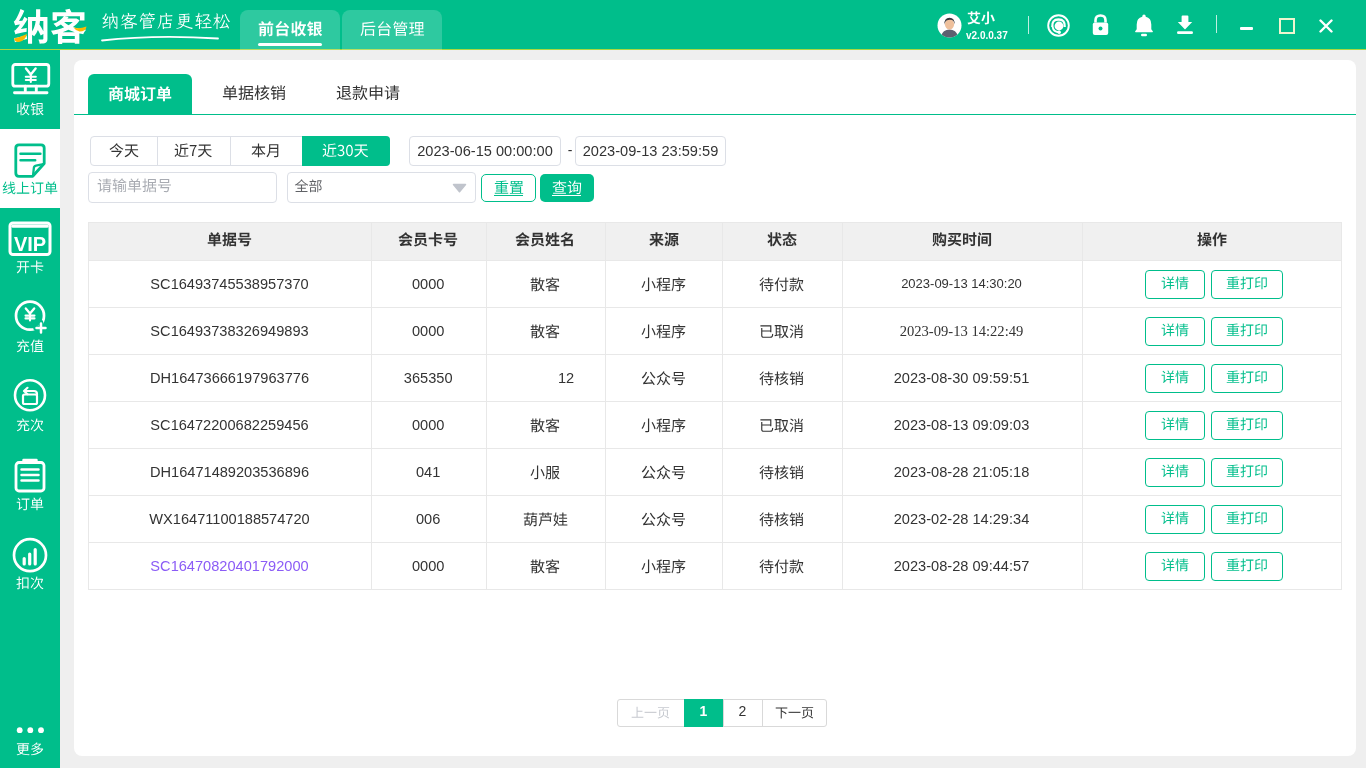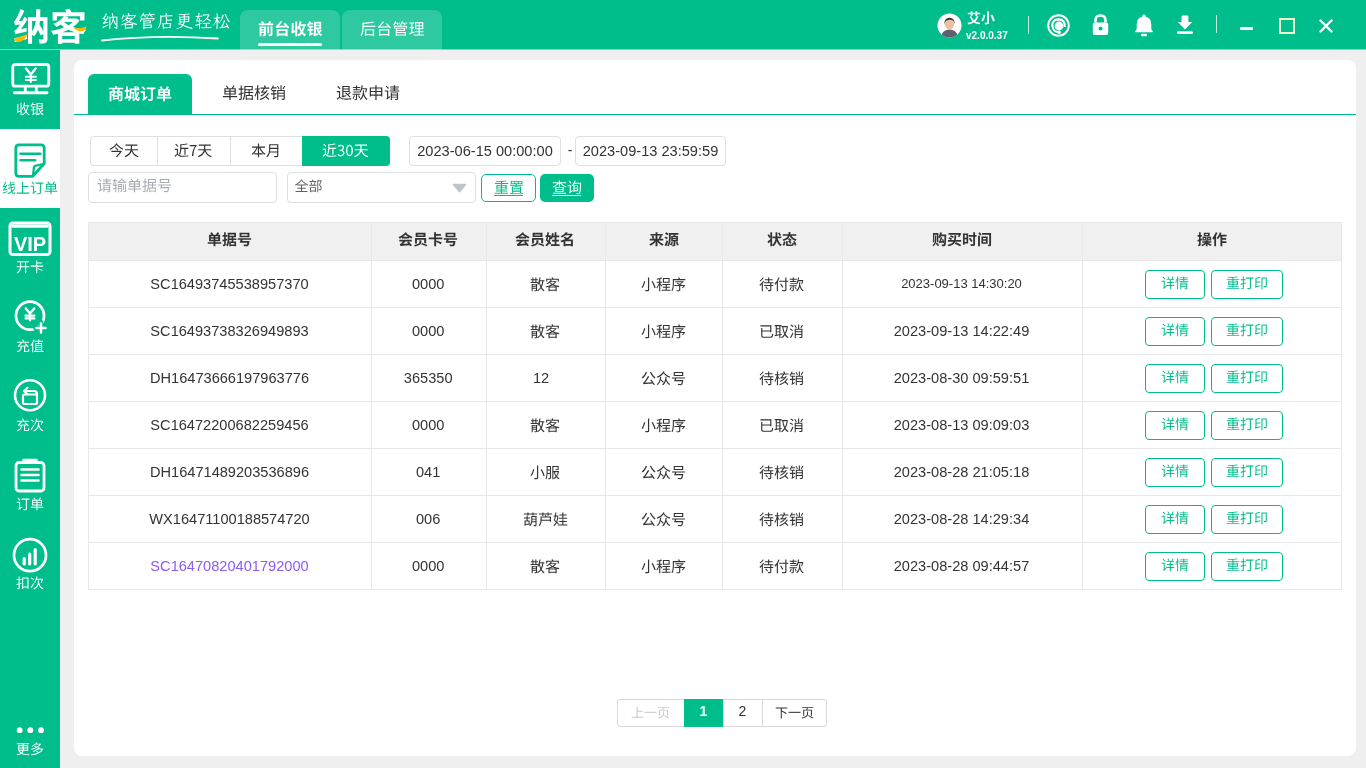--- a/index.html
+++ b/index.html
@@ -447,21 +447,21 @@
 <svg style="position:absolute;overflow:visible;left:641.0px;top:325.4px;" width="45.0" height="15" viewBox="0 0 3000 1000" fill="#333333">
     <use href="#r5C0F" x="0"></use>
     <use href="#r7A0B" x="1000"></use>
     <use href="#r5E8F" x="2000"></use>
   </svg>
 <svg style="position:absolute;overflow:visible;left:759.2px;top:325.4px;" width="45.0" height="15" viewBox="0 0 3000 1000" fill="#333333">
     <use href="#r5DF2" x="0"></use>
     <use href="#r53D6" x="1000"></use>
     <use href="#r6D88" x="2000"></use>
   </svg>
-<div class="abs" style="left:961.5px;top:323.0px;width:260px;margin-left:-130px;text-align:center;font-size:14.6px;color:#333;">2023-09-13 14:22:49</div>
+<div class="abs" style="left:961.5px;top:323.0px;width:260px;margin-left:-130px;text-align:center;font-size:14.6px;color:#333;font-family:Liberation Serif, serif;">2023-09-13 14:22:49</div>
 <div class="abs" style="left:1145px;top:316.5px;width:60px;height:29px;border:1px solid #00be8b;border-radius:4px;box-sizing:border-box;"></div>
 <svg style="position:absolute;overflow:visible;left:1161.0px;top:324.3px;" width="28.0" height="14" viewBox="0 0 2000 1000" fill="#00be8b">
     <use href="#r8BE6" x="0"></use>
     <use href="#r60C5" x="1000"></use>
   </svg>
 <div class="abs" style="left:1211px;top:316.5px;width:72px;height:29px;border:1px solid #00be8b;border-radius:4px;box-sizing:border-box;"></div>
 <svg style="position:absolute;overflow:visible;left:1226.0px;top:324.3px;" width="42.0" height="14" viewBox="0 0 3000 1000" fill="#00be8b">
     <use href="#r91CD" x="0"></use>
     <use href="#r6253" x="1000"></use>
     <use href="#r5370" x="2000"></use>
@@ -470,21 +470,21 @@
 <div class="abs" style="left:88px;top:354.5px;width:1px;height:47px;background:#e8e8e8;"></div>
 <div class="abs" style="left:1341px;top:354.5px;width:1px;height:47px;background:#e8e8e8;"></div>
 <div class="abs" style="left:371.0px;top:354.5px;width:1px;height:47px;background:#e8e8e8;"></div>
 <div class="abs" style="left:485.5px;top:354.5px;width:1px;height:47px;background:#e8e8e8;"></div>
 <div class="abs" style="left:605.0px;top:354.5px;width:1px;height:47px;background:#e8e8e8;"></div>
 <div class="abs" style="left:722.0px;top:354.5px;width:1px;height:47px;background:#e8e8e8;"></div>
 <div class="abs" style="left:841.5px;top:354.5px;width:1px;height:47px;background:#e8e8e8;"></div>
 <div class="abs" style="left:1081.5px;top:354.5px;width:1px;height:47px;background:#e8e8e8;"></div>
 <div class="abs" style="left:229.5px;top:370.0px;width:260px;margin-left:-130px;text-align:center;font-size:14.6px;color:#333;">DH16473666197963776</div>
 <div class="abs" style="left:428.2px;top:370.0px;width:120px;margin-left:-60px;text-align:center;font-size:14.6px;color:#333;">365350</div>
-<div class="abs" style="left:541px;top:370.0px;width:120px;margin-left:-60px;text-align:center;font-size:14.6px;color:#333;">12</div>
+<div class="abs" style="left:566px;top:370.0px;width:120px;margin-left:-60px;text-align:center;font-size:14.6px;color:#333;">12</div>
 <svg style="position:absolute;overflow:visible;left:641.0px;top:372.4px;" width="45.0" height="15" viewBox="0 0 3000 1000" fill="#333333">
     <use href="#r516C" x="0"></use>
     <use href="#r4F17" x="1000"></use>
     <use href="#r53F7" x="2000"></use>
   </svg>
 <svg style="position:absolute;overflow:visible;left:759.2px;top:372.4px;" width="45.0" height="15" viewBox="0 0 3000 1000" fill="#333333">
     <use href="#r5F85" x="0"></use>
     <use href="#r6838" x="1000"></use>
     <use href="#r9500" x="2000"></use>
   </svg>
@@ -593,21 +593,21 @@
 <svg style="position:absolute;overflow:visible;left:641.0px;top:513.4px;" width="45.0" height="15" viewBox="0 0 3000 1000" fill="#333333">
     <use href="#r516C" x="0"></use>
     <use href="#r4F17" x="1000"></use>
     <use href="#r53F7" x="2000"></use>
   </svg>
 <svg style="position:absolute;overflow:visible;left:759.2px;top:513.4px;" width="45.0" height="15" viewBox="0 0 3000 1000" fill="#333333">
     <use href="#r5F85" x="0"></use>
     <use href="#r6838" x="1000"></use>
     <use href="#r9500" x="2000"></use>
   </svg>
-<div class="abs" style="left:961.5px;top:511.0px;width:260px;margin-left:-130px;text-align:center;font-size:14.6px;color:#333;">2023-08-28 14:29:34</div>
+<div class="abs" style="left:961.5px;top:511.0px;width:260px;margin-left:-130px;text-align:center;font-size:14.6px;color:#333;">2023-02-28 14:29:34</div>
 <div class="abs" style="left:1145px;top:504.5px;width:60px;height:29px;border:1px solid #00be8b;border-radius:4px;box-sizing:border-box;"></div>
 <svg style="position:absolute;overflow:visible;left:1161.0px;top:512.3px;" width="28.0" height="14" viewBox="0 0 2000 1000" fill="#00be8b">
     <use href="#r8BE6" x="0"></use>
     <use href="#r60C5" x="1000"></use>
   </svg>
 <div class="abs" style="left:1211px;top:504.5px;width:72px;height:29px;border:1px solid #00be8b;border-radius:4px;box-sizing:border-box;"></div>
 <svg style="position:absolute;overflow:visible;left:1226.0px;top:512.3px;" width="42.0" height="14" viewBox="0 0 3000 1000" fill="#00be8b">
     <use href="#r91CD" x="0"></use>
     <use href="#r6253" x="1000"></use>
     <use href="#r5370" x="2000"></use>

